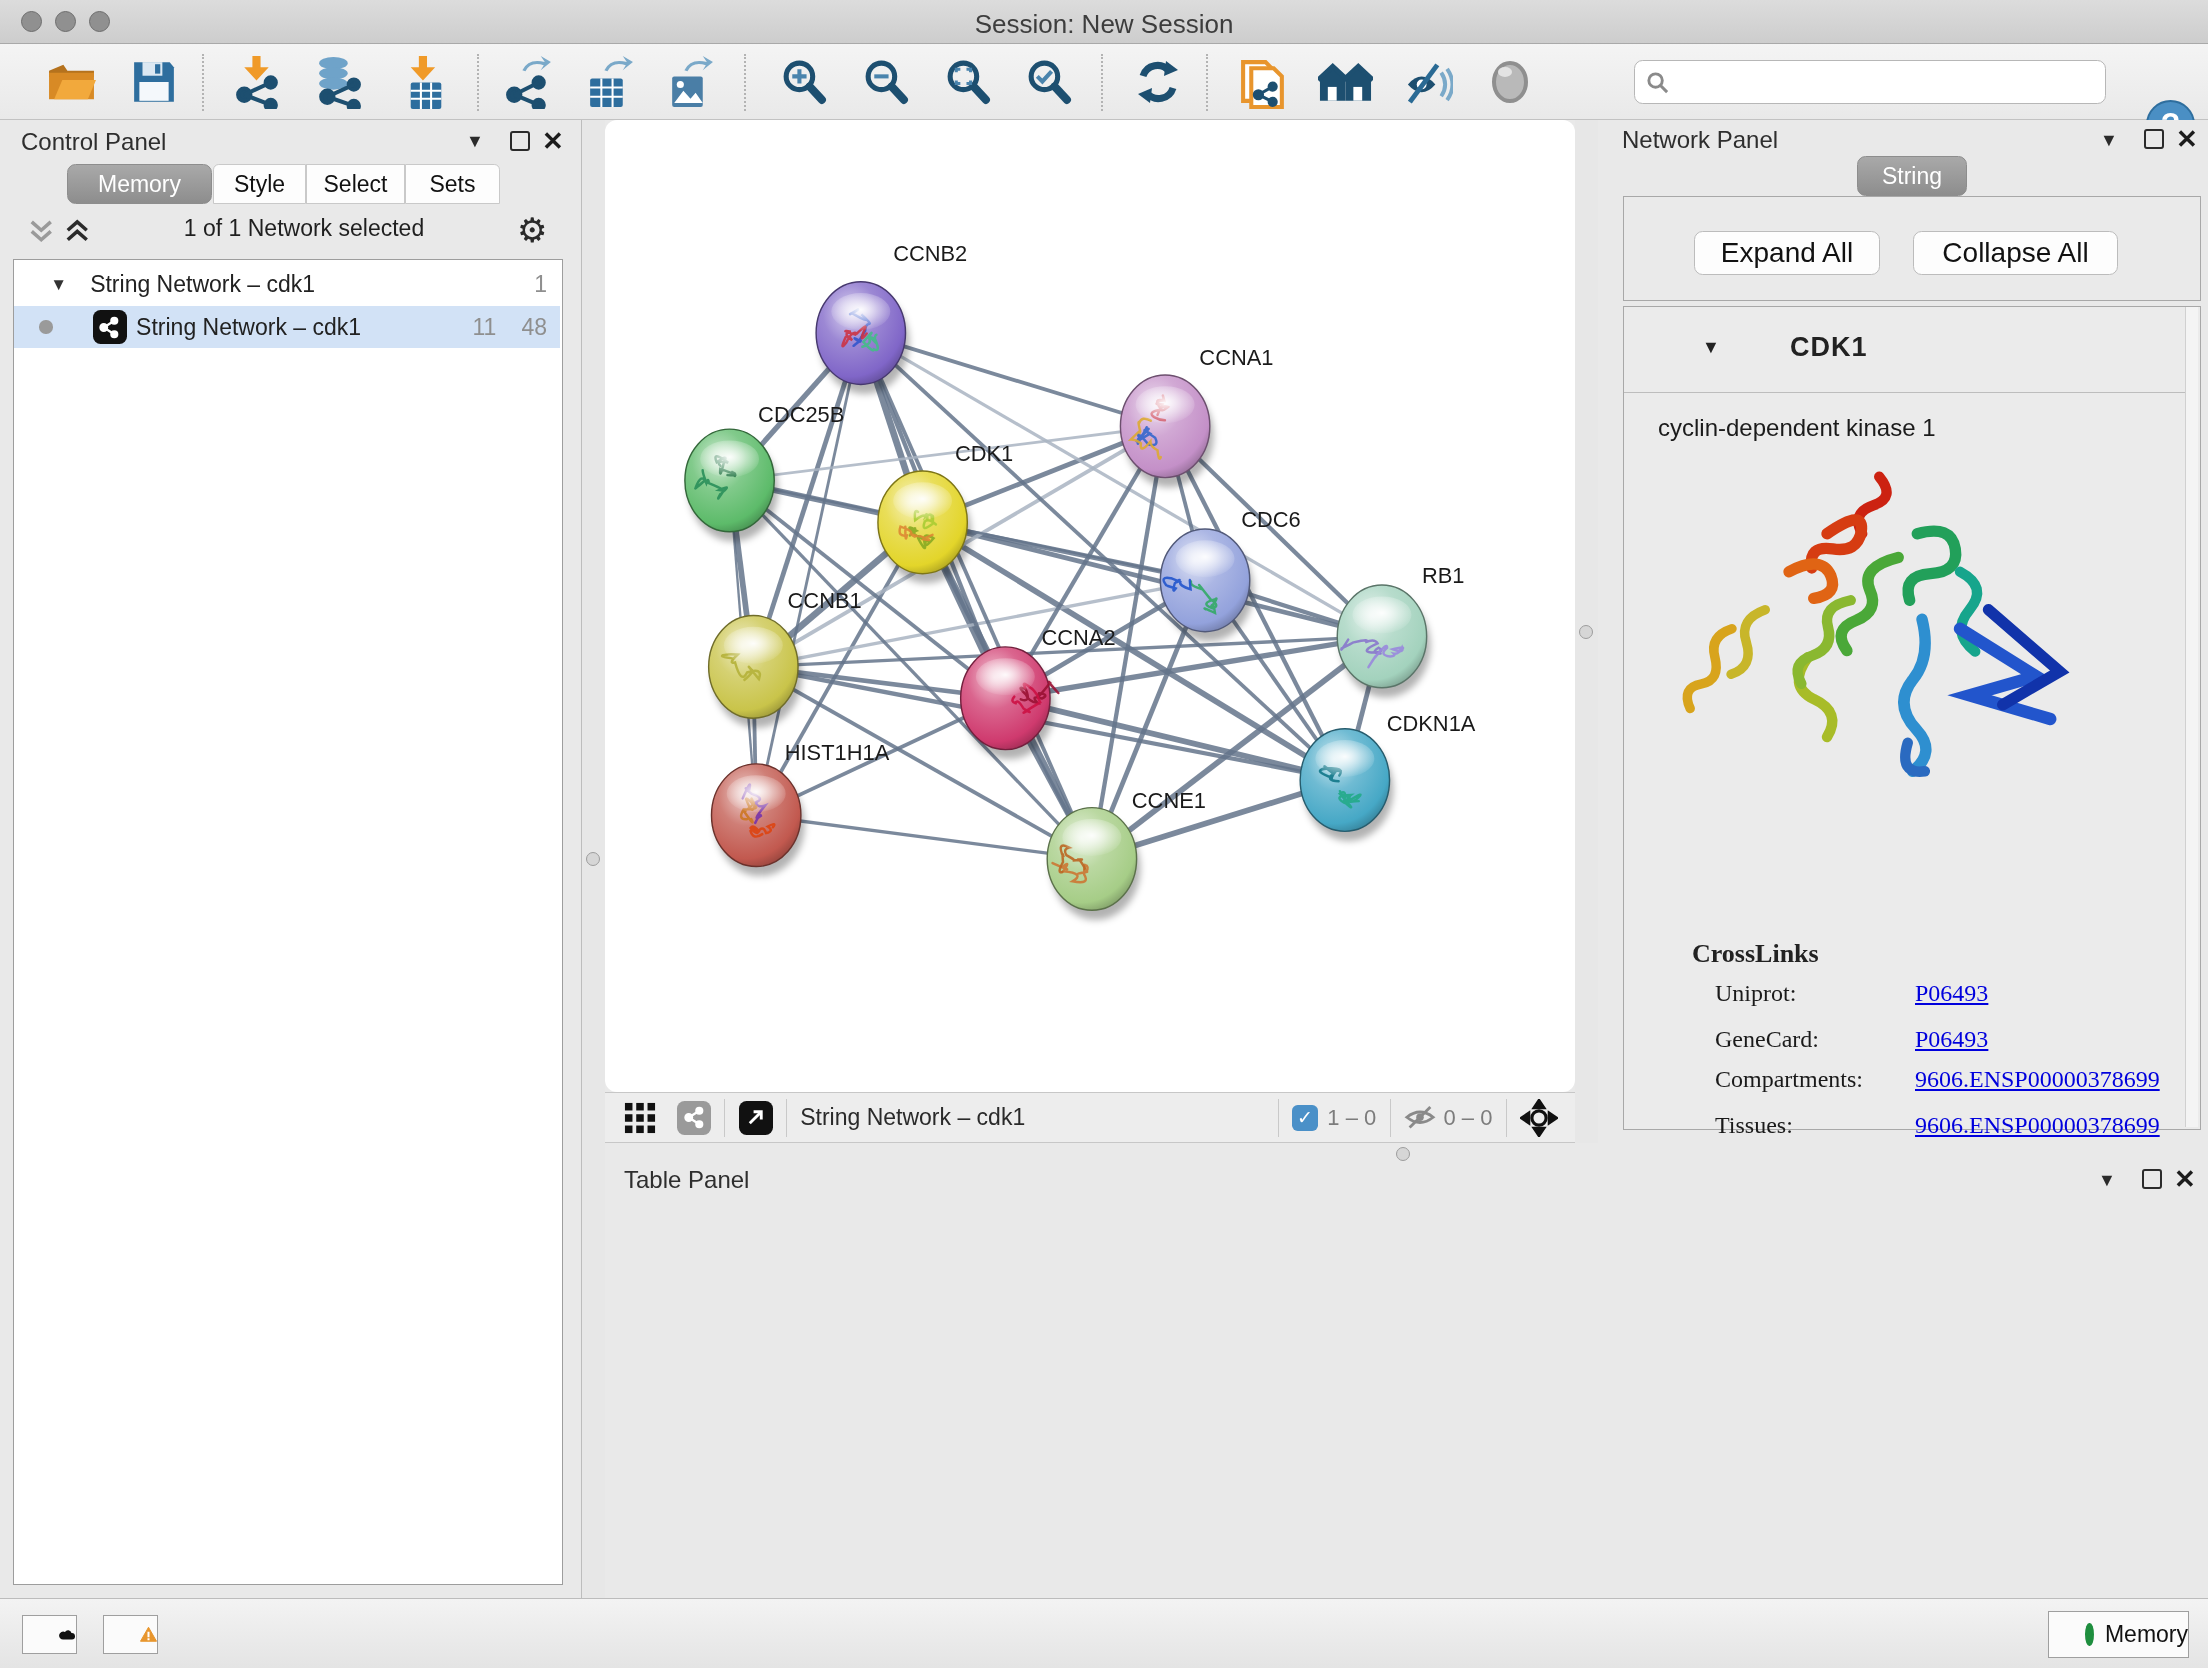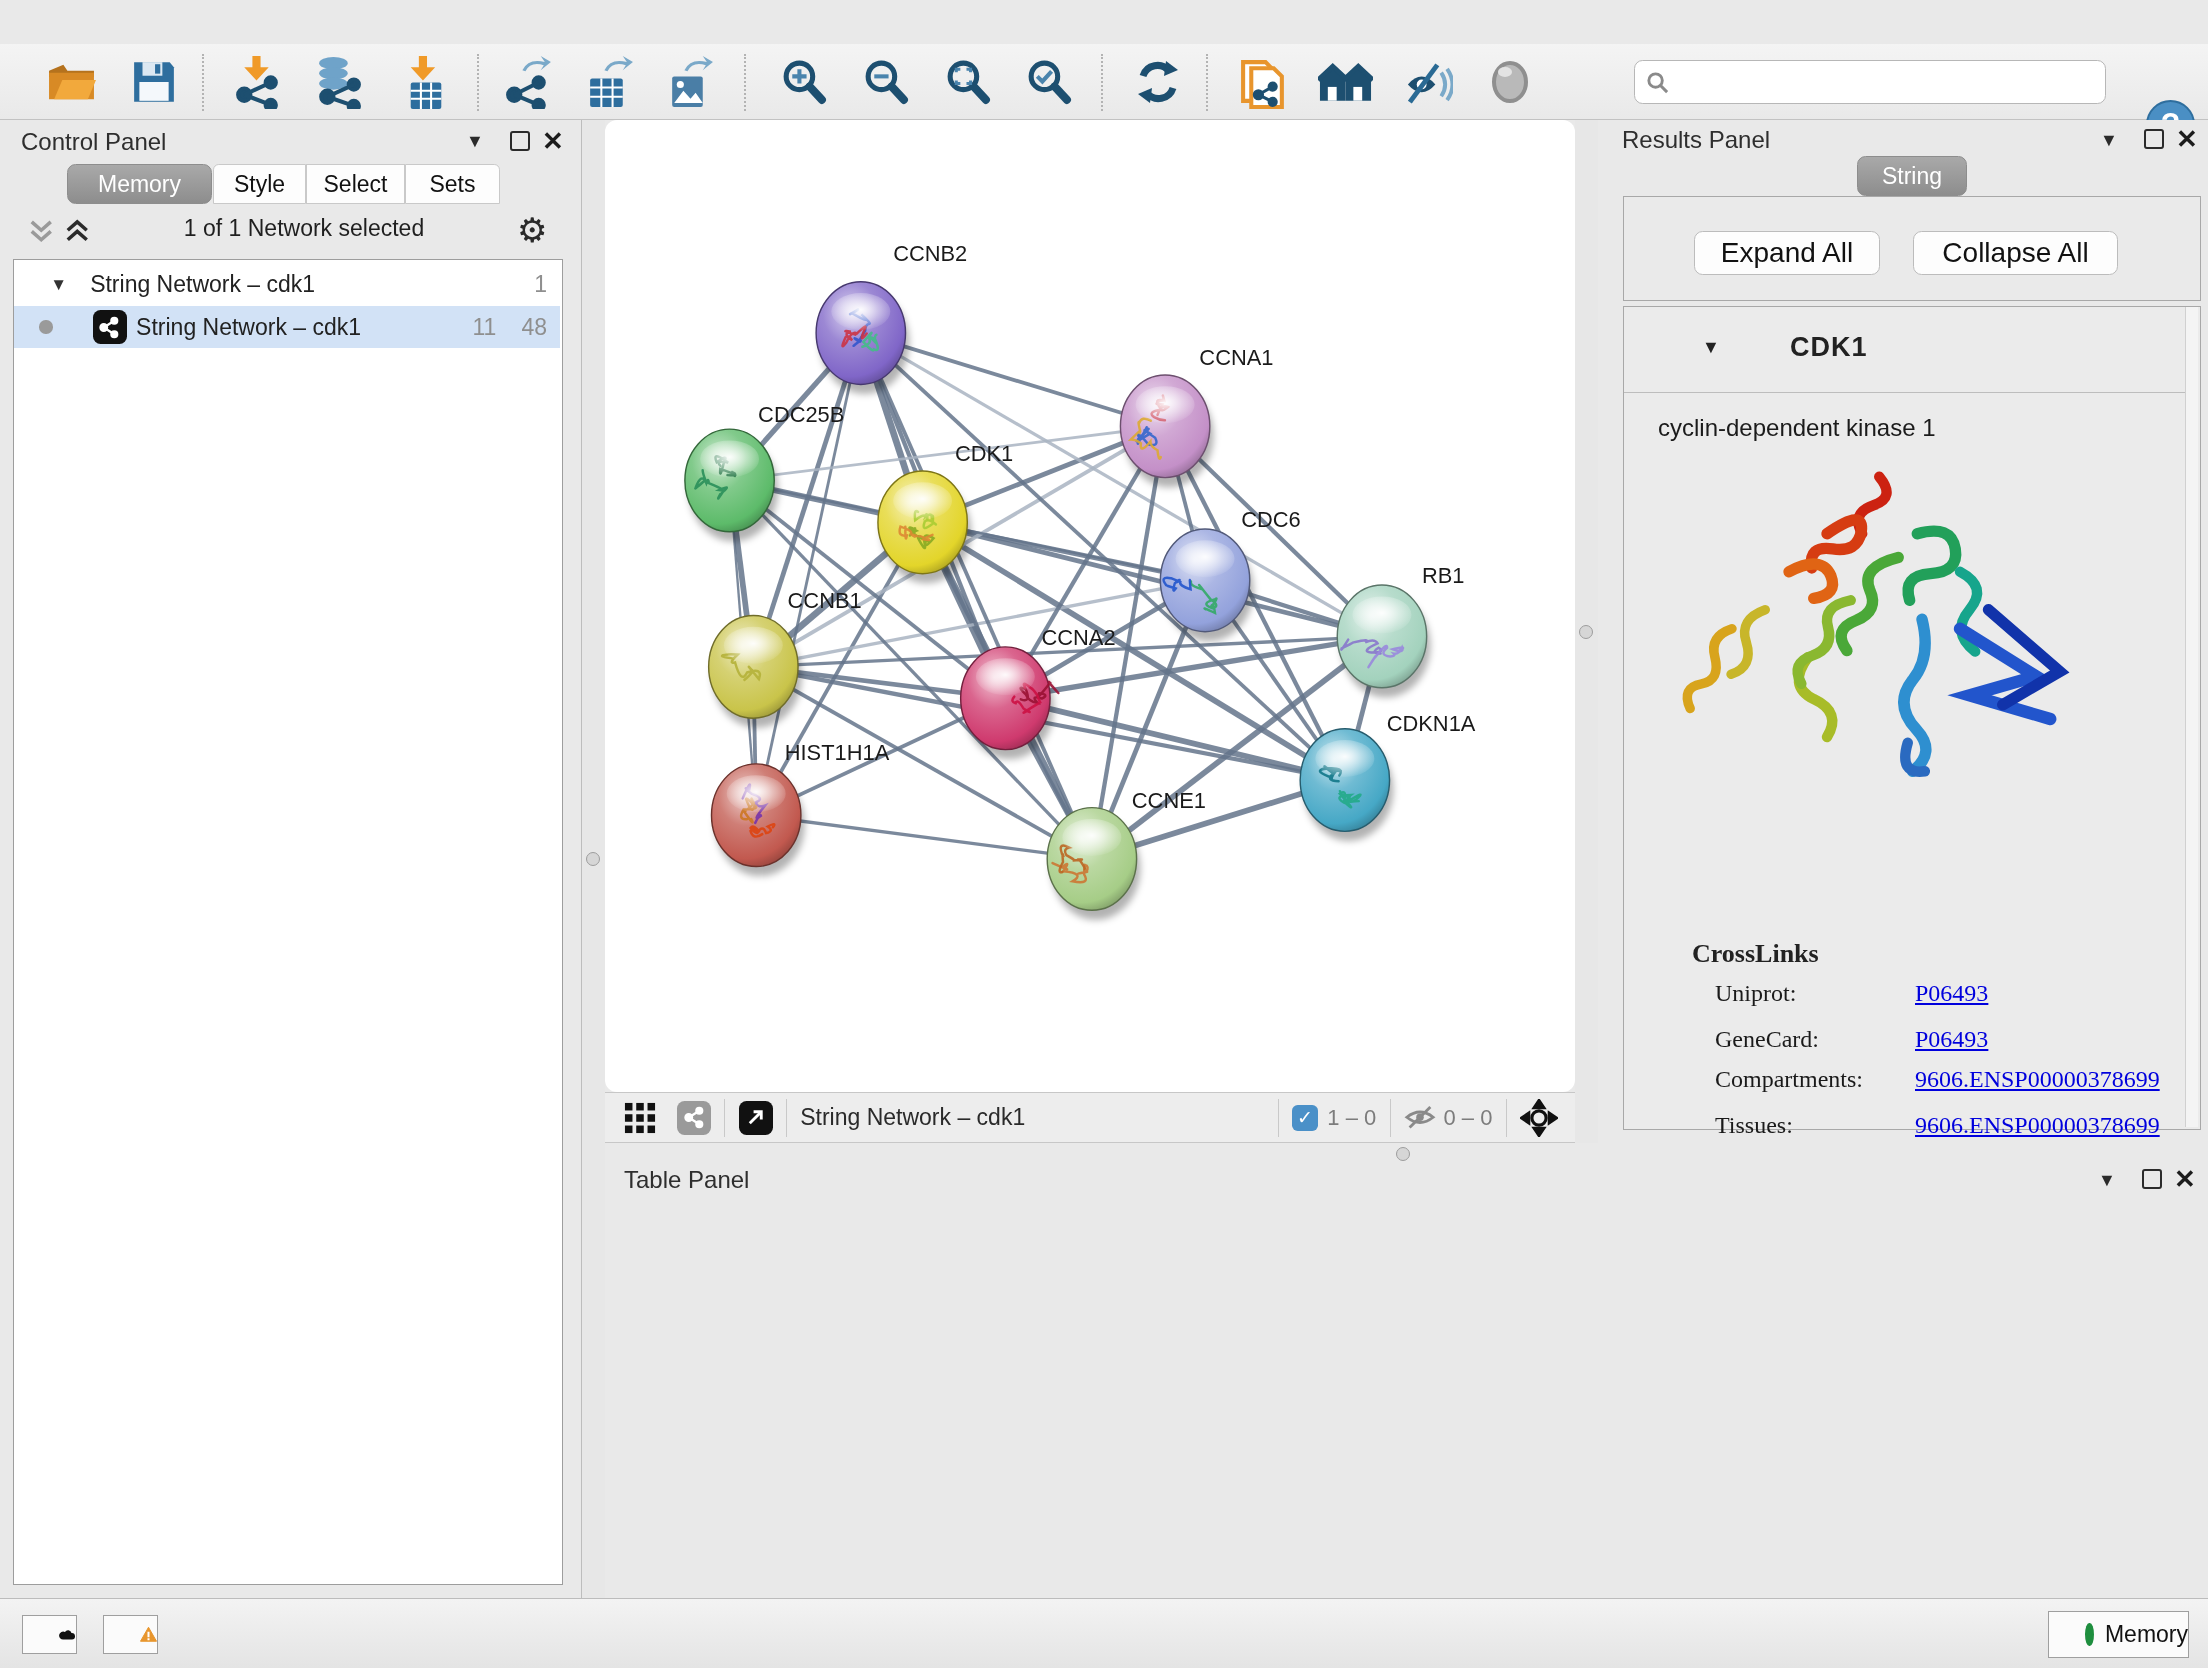--- a/index.html
+++ b/index.html
@@ -55,20 +55,26 @@
   .sbtn{top:16px;height:39px;background:#fbfbfb;border:1.9px solid #9f9f9f;display:flex;align-items:center;justify-content:center;padding-left:36px;}
   .memtxt{font-size:23px;color:#111;margin-left:11.4px;}
   svg{display:block;}
   text{font-family:"Liberation Sans",sans-serif;}
 </style>
 </head>
 <body>
 
 <div id="app">
 
+  <div class="abs titlebar">
+    <div class="abs tl" style="left:21px;"></div>
+    <div class="abs tl" style="left:55px;"></div>
+    <div class="abs tl" style="left:89px;"></div>
+    <div class="abs win-title">Session: New Session</div>
+  </div>
 
   <div class="abs toolbar">
     <div class="abs tbi" style="left:44px;">
       <svg width="49" height="44" viewBox="0 0 48 42">
         <path d="M2 10 L16 4 L20 10 L46 10 L46 16 L2 16 Z" fill="#b5721d"></path>
         <path d="M2 38 L2 12 L46 12 L46 38 Z" fill="#d88a25"></path>
         <path d="M7 38 L15 19 L48 19 L40 38 Z" fill="#f2a93c"></path>
       </svg>
     </div>
     <div class="abs tbi" style="left:126px;">
@@ -582,21 +588,21 @@
             <path d="M24 2 l6 9 h-12z"></path>
             <path d="M24 46 l6 -9 h-12z"></path>
             <path d="M2 24 l9 -6 v12z"></path>
             <path d="M46 24 l-9 -6 v12z"></path>
           </g>
         </svg>
     </span>
   </div>
 
   <div class="abs results">
-    <div class="abs panel-title" style="left:24px;top:5.7px;">Results Panel</div>
+    <div class="abs panel-title" style="left:24px;top:5.7px;">Network Panel</div>
     <div class="abs ph-caret" style="left:502px;top:9.5px;">▼</div>
     <div class="abs ph-box" style="left:546px;top:8.6px;"></div>
     <div class="abs ph-x" style="left:578px;top:7.6px;">✕</div>
 
     <div class="abs tabbtn sel" style="left:259px;top:36px;width:110px;border-radius:8.6px;z-index:2;">
         <span>String</span>
       </div>
 
     <div class="abs rbox" style="left:25px;top:76px;width:578px;height:105px;">
       <div class="abs btn" style="left:70px;top:34px;width:186px;height:44px;">

